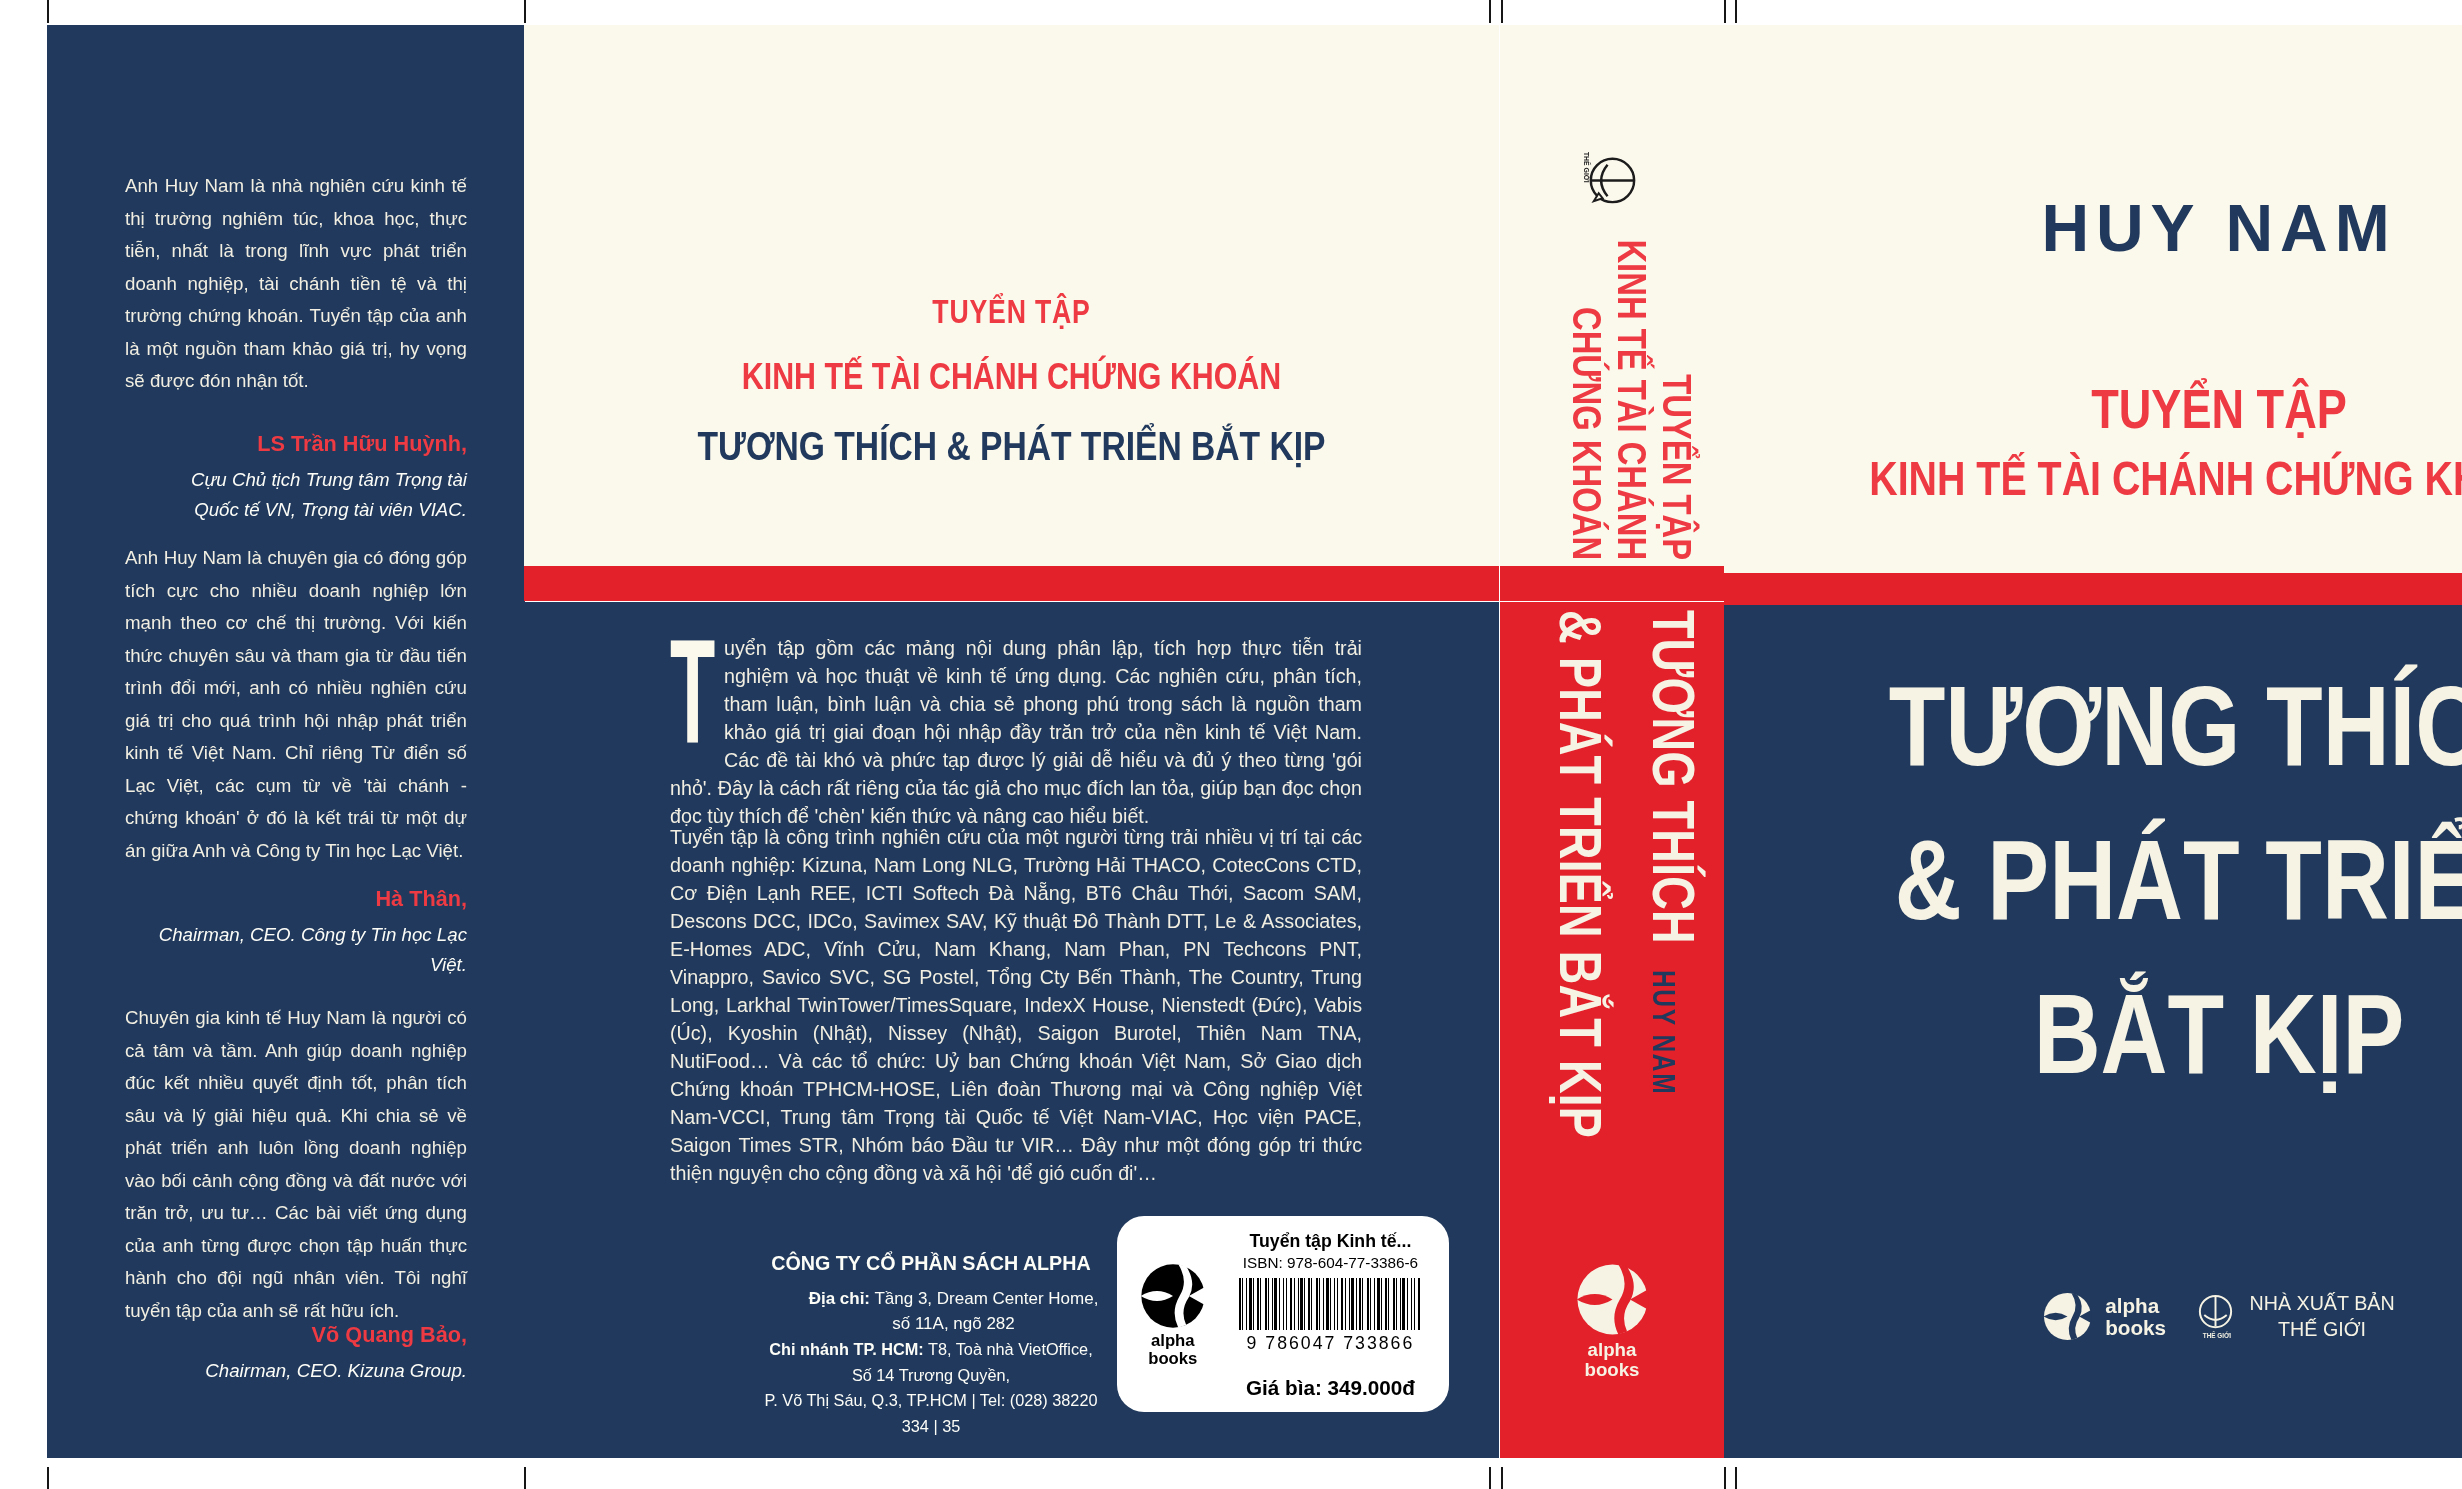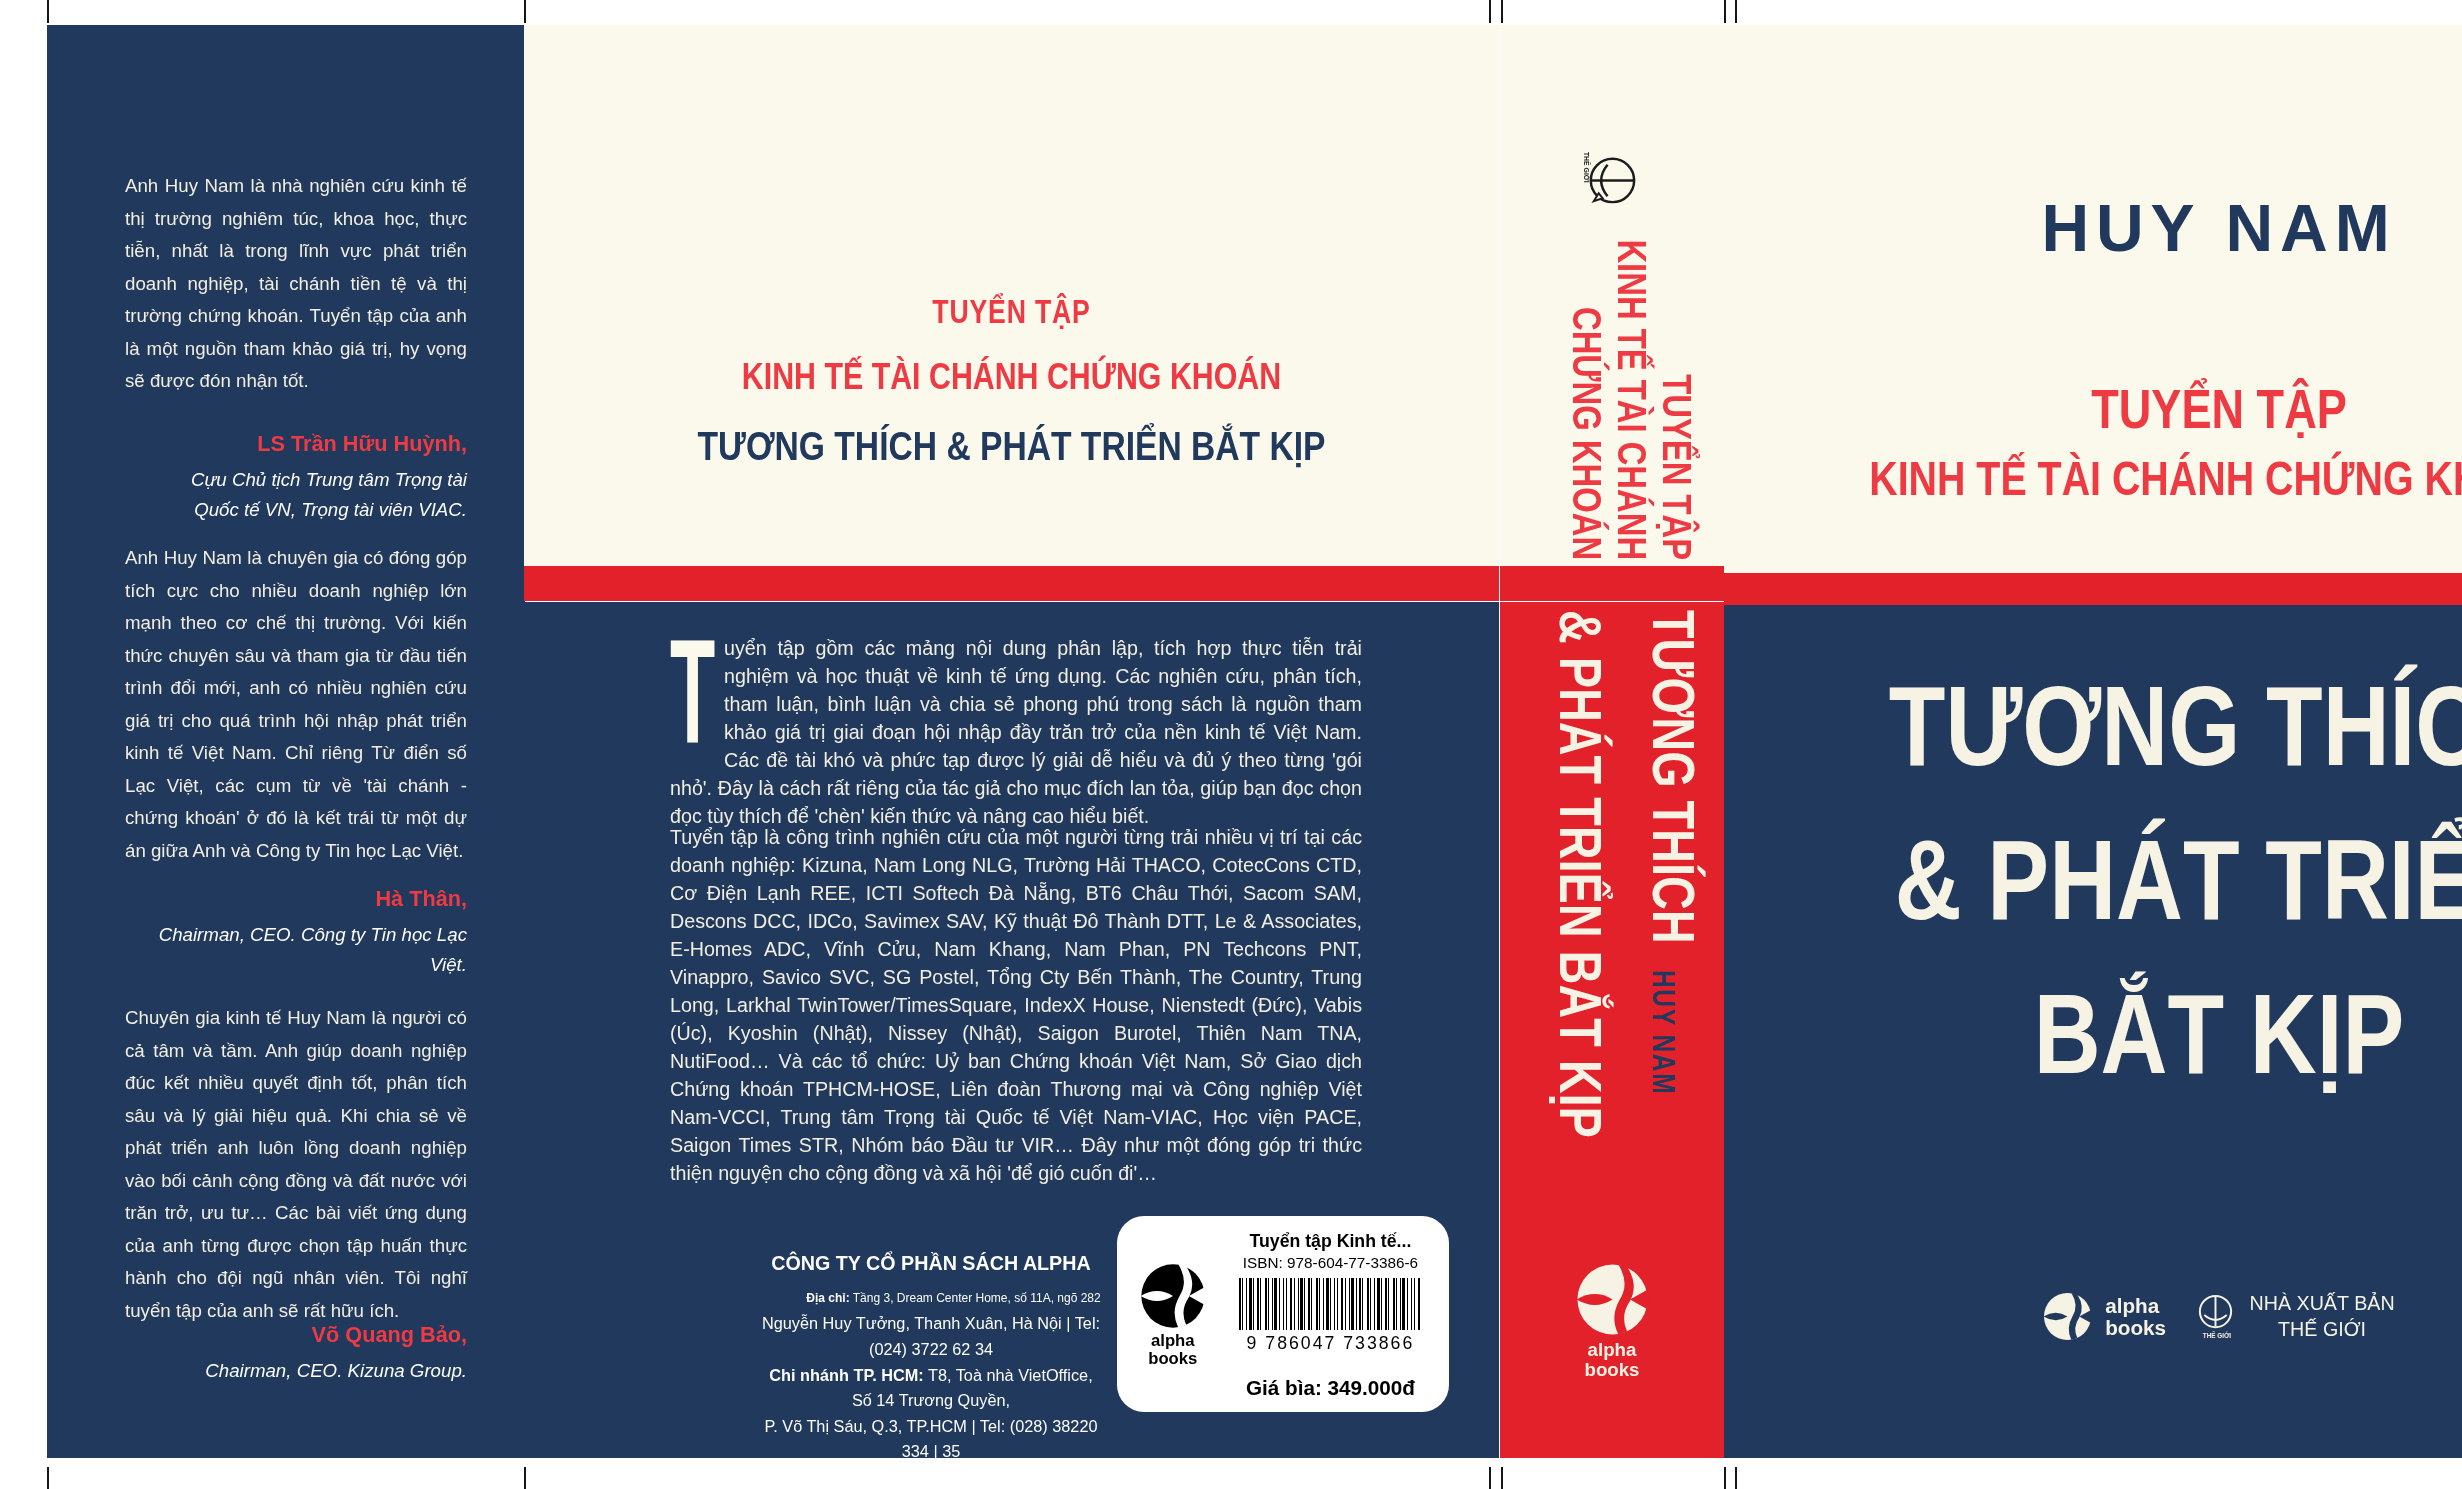--- a/index.html
+++ b/index.html
@@ -98,22 +98,21 @@
       </div>
   </div>
 
   <div class="abs backbody jus" style="left:670px;top:634px;width:692px;">
     <span class="dropcap">T</span><span>uyển tập gồm các mảng nội dung phân lập, tích hợp thực tiễn trải nghiệm và học thuật về kinh tế ứng dụng. Các nghiên cứu, phân tích, tham luận, bình luận và chia sẻ phong phú trong sách là nguồn tham khảo giá trị giai đoạn hội nhập đầy trăn trở của nền kinh tế Việt Nam. Các đề tài khó và phức tạp được lý giải dễ hiểu và đủ ý theo từng 'gói nhỏ'. Đây là cách rất riêng của tác giả cho mục đích lan tỏa, giúp bạn đọc chọn đọc tùy thích để 'chèn' kiến thức và nâng cao hiểu biết.</span>
   </div>
   <div class="abs backbody jus" style="left:670px;top:823px;width:692px;">Tuyển tập là công trình nghiên cứu của một người từng trải nhiều vị trí tại các doanh nghiệp: Kizuna, Nam Long NLG, Trường Hải THACO, CotecCons CTD, Cơ Điện Lạnh REE, ICTI Softech Đà Nẵng, BT6 Châu Thới, Sacom SAM, Descons DCC, IDCo, Savimex SAV, Kỹ thuật Đô Thành DTT, Le &amp; Associates, E-Homes ADC, Vĩnh Cửu, Nam Khang, Nam Phan, PN Techcons PNT, Vinappro, Savico SVC, SG Postel, Tổng Cty Bến Thành, The Country, Trung Long, Larkhal TwinTower/TimesSquare, IndexX House, Nienstedt (Đức), Vabis (Úc), Kyoshin (Nhật), Nissey (Nhật), Saigon Burotel, Thiên Nam TNA, NutiFood… Và các tổ chức: Uỷ ban Chứng khoán Việt Nam, Sở Giao dịch Chứng khoán TPHCM-HOSE, Liên đoàn Thương mại và Công nghiệp Việt Nam-VCCI, Trung tâm Trọng tài Quốc tế Việt Nam-VIAC, Học viện PACE, Saigon Times STR, Nhóm báo Đầu tư VIR… Đây như một đóng góp tri thức thiện nguyện cho cộng đồng và xã hội 'để gió cuốn đi'…</div>
 
   <div class="abs ctr whitetxt" style="left:761px;top:1252px;width:340px;">
     <div class="b" style="font-size:19.7px;margin-bottom:10.8px;">CÔNG TY CỔ PHẦN SÁCH ALPHA</div>
-    <div style="font-size:12px;line-height:25.6px;margin-left:45px;"><span class="b">Địa chỉ:</span><span> Tầng 3, Dream Center Home, số 11A, ngõ 282</span></div>
-    <div style="font-size:16.3px;line-height:25.6px;">Nguyễn Huy Tưởng, Thanh Xuân, Hà Nội | Tel: (024) 3722 62 34</div>
+    <div style="font-size:17px;line-height:25.6px;margin-left:45px;"><span class="b">Địa chỉ:</span><span> Tầng 3, Dream Center Home, số 11A, ngõ 282</span></div>
     <div style="font-size:16.3px;line-height:25.6px;"><span class="b">Chi nhánh TP. HCM:</span><span> T8, Toà nhà VietOffice, Số 14 Trương Quyền,</span></div>
     <div style="font-size:16.3px;line-height:25.6px;">P. Võ Thị Sáu, Q.3, TP.HCM | Tel: (028) 38220 334 | 35</div>
 
   </div>
 
   <div class="label" style="left:1117px;top:1216px;width:332px;height:196px;padding:14.8px 12.8px 11.8px 12.8px;display:flex;gap:8.9px;color:#000;">
     <div style="width:86px;display:flex;flex-direction:column;align-items:center;justify-content:center;">
       <svg width="66" height="66" viewBox="0 0 100 100">
         <circle cx="50" cy="50" r="48" fill="#000"></circle>
         <path d="M1 50 Q26 35 50 50 Q26 65 1 50 Z" fill="#fff"></path>

